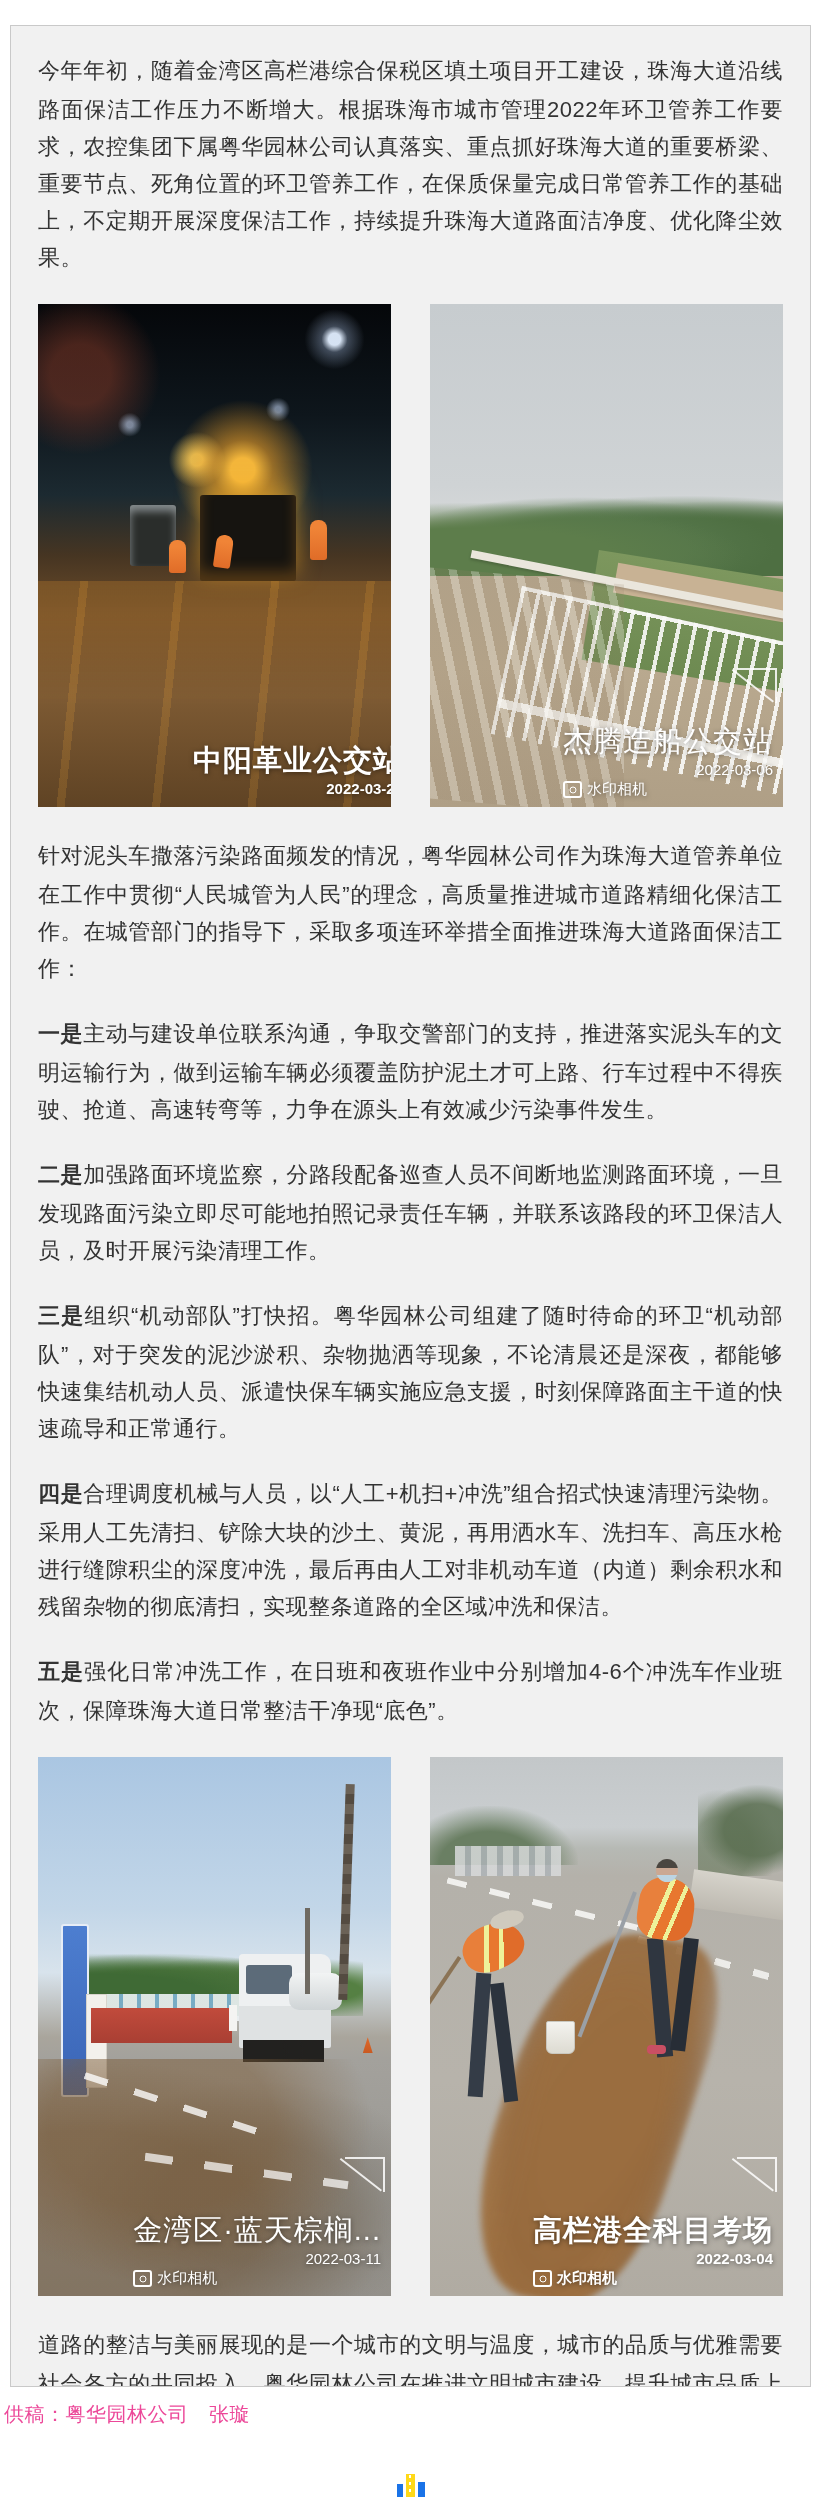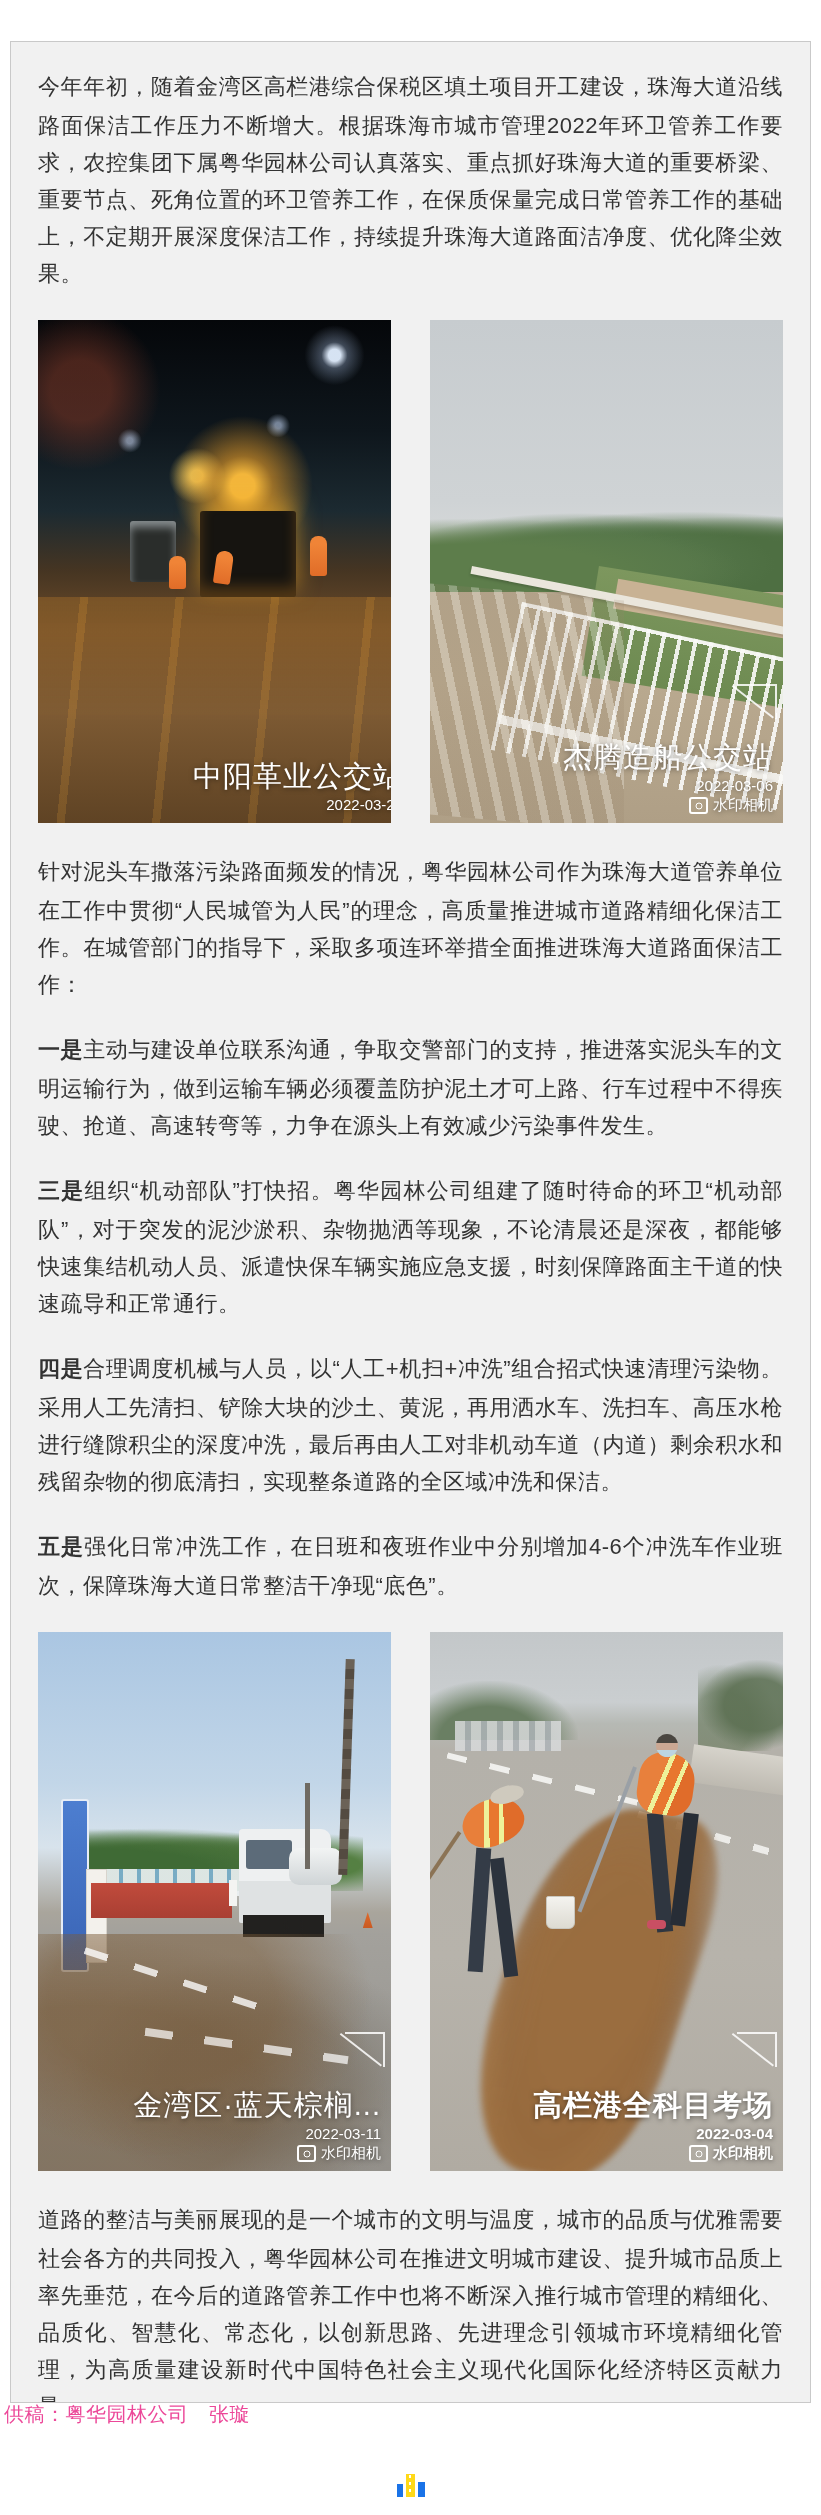--- a/index.html
+++ b/index.html
@@ -1,48 +1,48 @@
 <!DOCTYPE html>
 <html><head>
 <meta charset="utf-8">
 <style>
   html,body{margin:0;padding:0;background:#fff;}
   body{width:821px;height:2515px;position:relative;font-family:"Liberation Sans","DejaVu Sans",sans-serif;}
   .page{position:absolute;inset:0;background:#ffffff;overflow:hidden;}
 
   
   .content-box{
-    position:absolute;left:10px;top:41px;width:801px;height:2362px;
+    position:absolute;left:10px;top:25px;width:801px;height:2362px;
     box-sizing:border-box;background:#f1f1f1;border:1px solid #c9c9c9;
     padding:26px 27px;overflow:hidden;
   }
   .para{margin:0 0 28px 0;font-size:22px;line-height:37px;color:#333;text-align:justify;letter-spacing:.5px;}
   .para b{font-weight:700;font-family:Liberation Mono, monospace;}
 
   
   .photo-row{display:flex;gap:39px;margin:5px 0 30px 0;}
   .photo{position:relative;margin:0;width:353px;overflow:hidden;background:#888;flex:0 0 auto;}
   .row1 .photo{height:503px;}
   .row2 .photo{height:539px;}
   .ply{position:absolute;}
 
   
   .wm{position:absolute;right:10px;bottom:8px;text-align:right;color:#fff;
       text-shadow:0 1px 5px rgba(0,0,0,.5);z-index:5;}
   .wm-label{font-size:29px;letter-spacing:1px;line-height:1.15;white-space:nowrap;}
   .wm-date{font-size:15px;margin-top:3px;}
-  .wm-app{font-size:15px;margin-top:2px;display:flex;justify-content:flex-end;align-items:center;gap:5px;}
+  .wm-app{font-size:15px;margin-top:2px;display:flex;align-items:center;gap:5px;}
   .cam-icon{display:inline-block;width:15px;height:13px;border:2px solid #fff;border-radius:3px;position:relative;}
   .cam-icon::after{content:'';position:absolute;left:50%;top:50%;width:5px;height:5px;
       border:1.5px solid #fff;border-radius:50%;transform:translate(-50%,-50%);}
   .corner{position:absolute;right:6px;bottom:104px;width:38px;height:33px;z-index:5;
       border-top:2px solid rgba(255,255,255,.85);border-right:2px solid rgba(255,255,255,.85);}
   .corner::after{content:'';position:absolute;left:-4px;top:-1px;width:52px;height:2px;
       background:rgba(255,255,255,.85);transform:rotate(38deg);transform-origin:left top;}
-  .photo1 .wm{right:-12px;bottom:10px;}
+  .photo1 .wm{right:-12px;bottom:10px;font-weight:bold;}
   .photo1 .wm-label{font-size:29px;}
 
   
   .photo1{background:linear-gradient(180deg,#05070a 0%,#0e161c 22%,#1c2a31 38%,#463522 50%,#6e4d2a 62%,#7d5a33 78%,#5f4324 100%);}
   .p1-lights{inset:0;background:
     radial-gradient(circle at 84% 7%, rgba(225,238,255,.95) 0 6px, rgba(190,215,255,.3) 13px, transparent 30px),
     radial-gradient(circle at 58% 33%, rgba(255,190,60,.95) 0 12px, rgba(255,170,40,.55) 30px, transparent 70px),
     radial-gradient(circle at 45% 31%, rgba(255,214,96,.85) 0 6px, transparent 28px),
     radial-gradient(circle at 26% 24%, rgba(205,224,255,.55) 0 3px, transparent 12px),
     radial-gradient(circle at 68% 21%, rgba(205,224,255,.55) 0 3px, transparent 12px),
@@ -198,20 +198,21 @@
           <div class="wm-app">
               <span class="cam-icon"></span>
               <span>水印相机</span>
             </div>
         </div>
       </figure>
     </div>
 
     <p class="para"><b></b><span>针对泥头车撒落污染路面频发的情况，粤华园林公司作为珠海大道管养单位在工作中贯彻“人民城管为人民”的理念，高质量推进城市道路精细化保洁工作。在城管部门的指导下，采取多项连环举措全面推进珠海大道路面保洁工作：</span></p>
     <p class="para"><b>一是</b><span>主动与建设单位联系沟通，争取交警部门的支持，推进落实泥头车的文明运输行为，做到运输车辆必须覆盖防护泥土才可上路、行车过程中不得疾驶、抢道、高速转弯等，力争在源头上有效减少污染事件发生。</span></p>
+    <p class="para"><b>二是</b><span>加强路面环境监察，分路段配备巡查人员不间断地监测路面环境，一旦发现路面污染立即尽可能地拍照记录责任车辆，并联系该路段的环卫保洁人员，及时开展污染清理工作。</span></p>
     <p class="para"><b>三是</b><span>组织“机动部队”打快招。粤华园林公司组建了随时待命的环卫“机动部队”，对于突发的泥沙淤积、杂物抛洒等现象，不论清晨还是深夜，都能够快速集结机动人员、派遣快保车辆实施应急支援，时刻保障路面主干道的快速疏导和正常通行。</span></p>
     <p class="para"><b>四是</b><span>合理调度机械与人员，以“人工+机扫+冲洗”组合招式快速清理污染物。采用人工先清扫、铲除大块的沙土、黄泥，再用洒水车、洗扫车、高压水枪进行缝隙积尘的深度冲洗，最后再由人工对非机动车道（内道）剩余积水和残留杂物的彻底清扫，实现整条道路的全区域冲洗和保洁。</span></p>
     <p class="para"><b>五是</b><span>强化日常冲洗工作，在日班和夜班作业中分别增加4-6个冲洗车作业班次，保障珠海大道日常整洁干净现“底色”。</span></p>
 
     <div class="photo-row row2">
       <figure class="photo photo3">
         <div class="ply p3-trees"></div>
         <div class="ply p3-containers"></div>
         <div class="ply p3-sign"></div>
         <div class="ply p3-sign2"></div>

